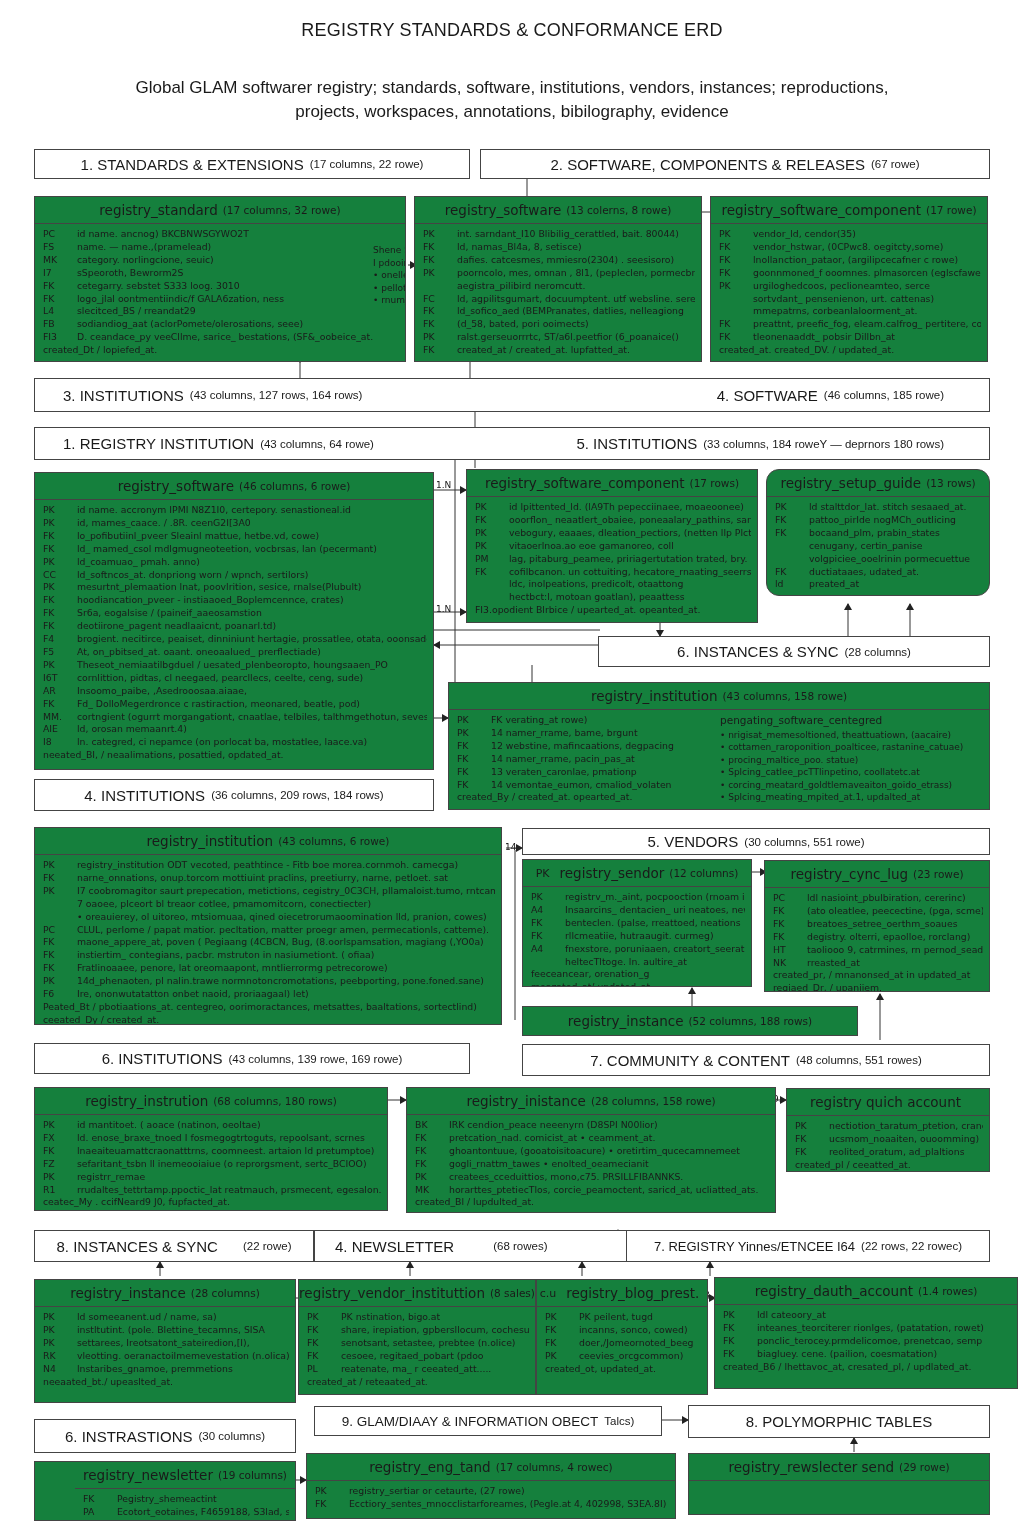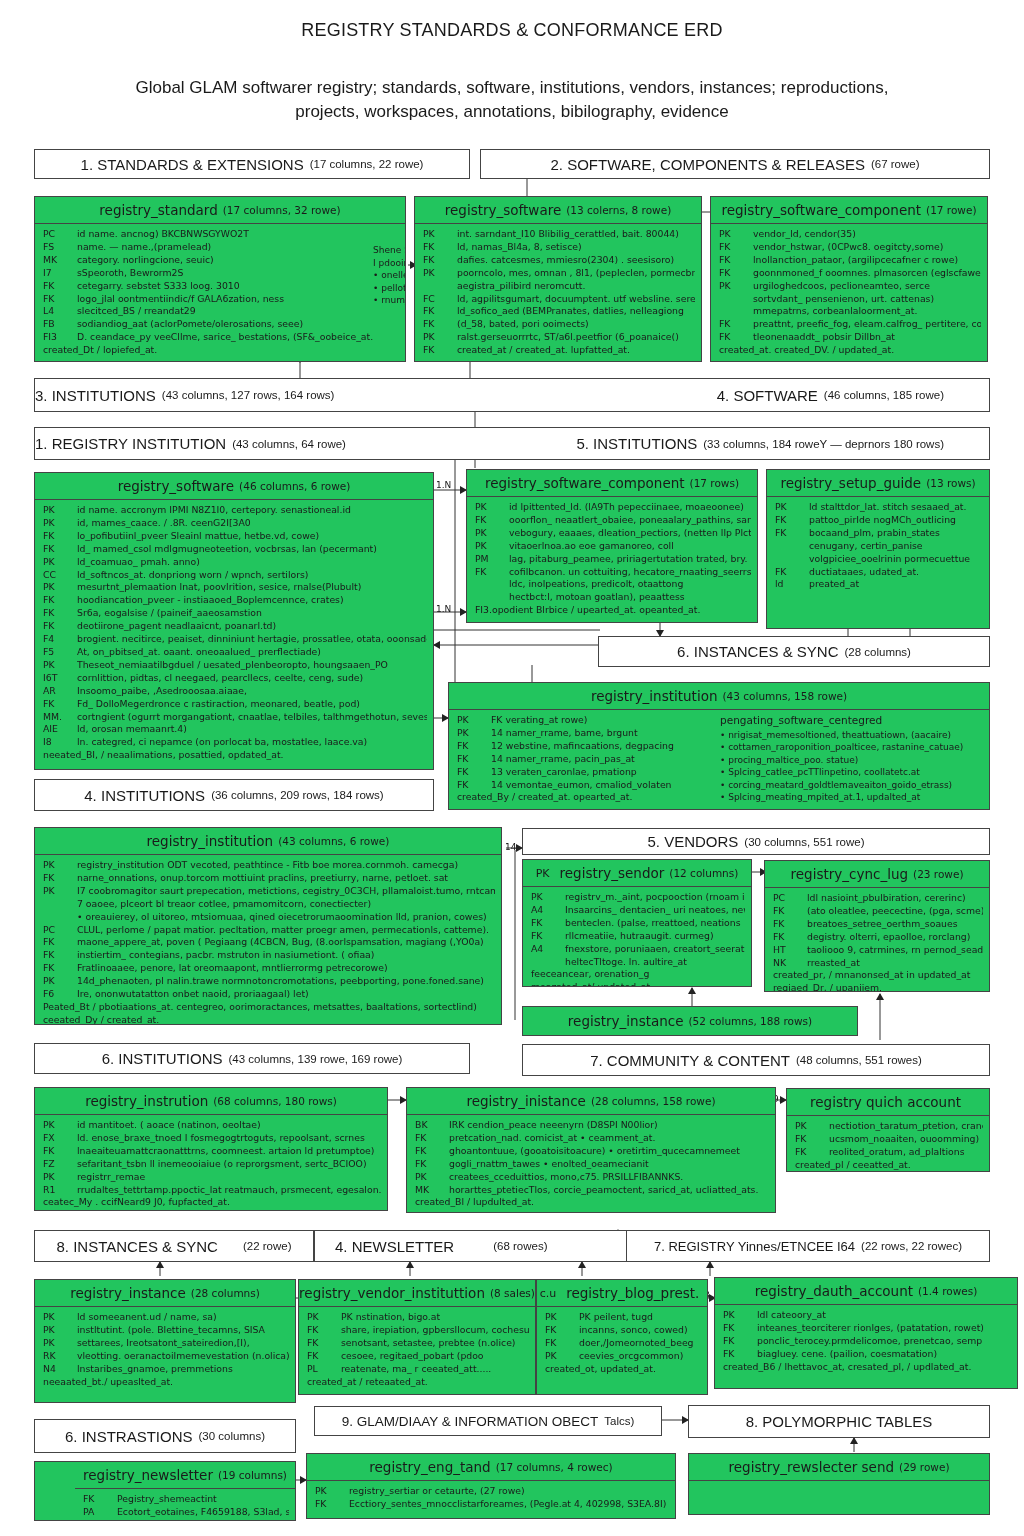--- a/index.html
+++ b/index.html
@@ -6,23 +6,23 @@
   body { width: 1024px; height: 1536px; position: relative; overflow: hidden;
          font-family: "DejaVu Sans", "Liberation Sans", sans-serif; color: #1a1a1a; }
   .title { position: absolute; left: 0; width: 1024px; top: 20px; text-align: center;
            font-family: "Liberation Sans", sans-serif; font-size: 18px; letter-spacing: 0.2px; }
   .subtitle { position: absolute; left: 40px; width: 944px; top: 76px; text-align: center;
               font-family: "Liberation Sans", sans-serif; font-size: 17px; line-height: 24px; }
   .sec { position: absolute; border: 1.5px solid #444; background: #fff; box-sizing: border-box;
          display: flex; align-items: center; justify-content: center;
          font-family: "Liberation Sans", sans-serif; font-size: 15px; white-space: nowrap; }
   .sec .meta { font-size: 11.5px; margin-left: 6px; }
-  .sec.left { justify-content: flex-start; }
+  .sec.left { justify-content: flex-start; padding-left: 28px; }
   .sec.right { justify-content: flex-end; padding-right: 36px; }
-  .tbl { position: absolute; border: 1.5px solid #444; background: #22c55e; box-sizing: border-box; overflow: hidden; }
+  .tbl { position: absolute; border: 1.5px solid #444; background: #15803d; box-sizing: border-box; overflow: hidden; }
   .tbl .hd { border-bottom: 1.5px solid #444; height: 26px; display: flex; align-items: center;
              justify-content: center; font-size: 13.5px; white-space: nowrap; }
   .tbl .hd .meta { font-size: 10.5px; margin-left: 5px; }
   .tbl .bd { padding: 4px 6px 0 8px; }
   .row { display: flex; font-size: 9.3px; line-height: 12.9px; white-space: nowrap; }
   .row .k { width: 34px; flex: none; }
   .row .c { overflow: hidden; text-overflow: clip; }
   .row.cont .k { visibility: hidden; }
   .cols2 { display: flex; }
   .cols2 .col { flex: 1; }
@@ -428,21 +428,21 @@
         <span class="k"></span>
         <span class="c">ldc, inolpeations, predicolt, otaattong</span>
       </div>
       <div class="row cont">
         <span class="k"></span>
         <span class="c">hectbct:l, motoan goatlan), peaattess</span>
       </div>
       <div class="row foot">FI3.opodient Blrbice / upearted_at. opeanted_at.</div>
     </div>
   </div>
-<div class="tbl" style="left:766px;top:469px;width:224px;height:160px;">
+<div class="tbl" style="left:766px;top:469px;width:224px;height:127px;border-radius:13px;">
     <div class="hd">
       <span>registry_setup_guide</span>
       <span class="meta">(13 rows)</span>
     </div>
     <div class="bd">
       <div class="row">
         <span class="k">PK</span>
         <span class="c">ld   stalttdor_lat.  stitch sesaaed_at.</span>
       </div>
       <div class="row">

